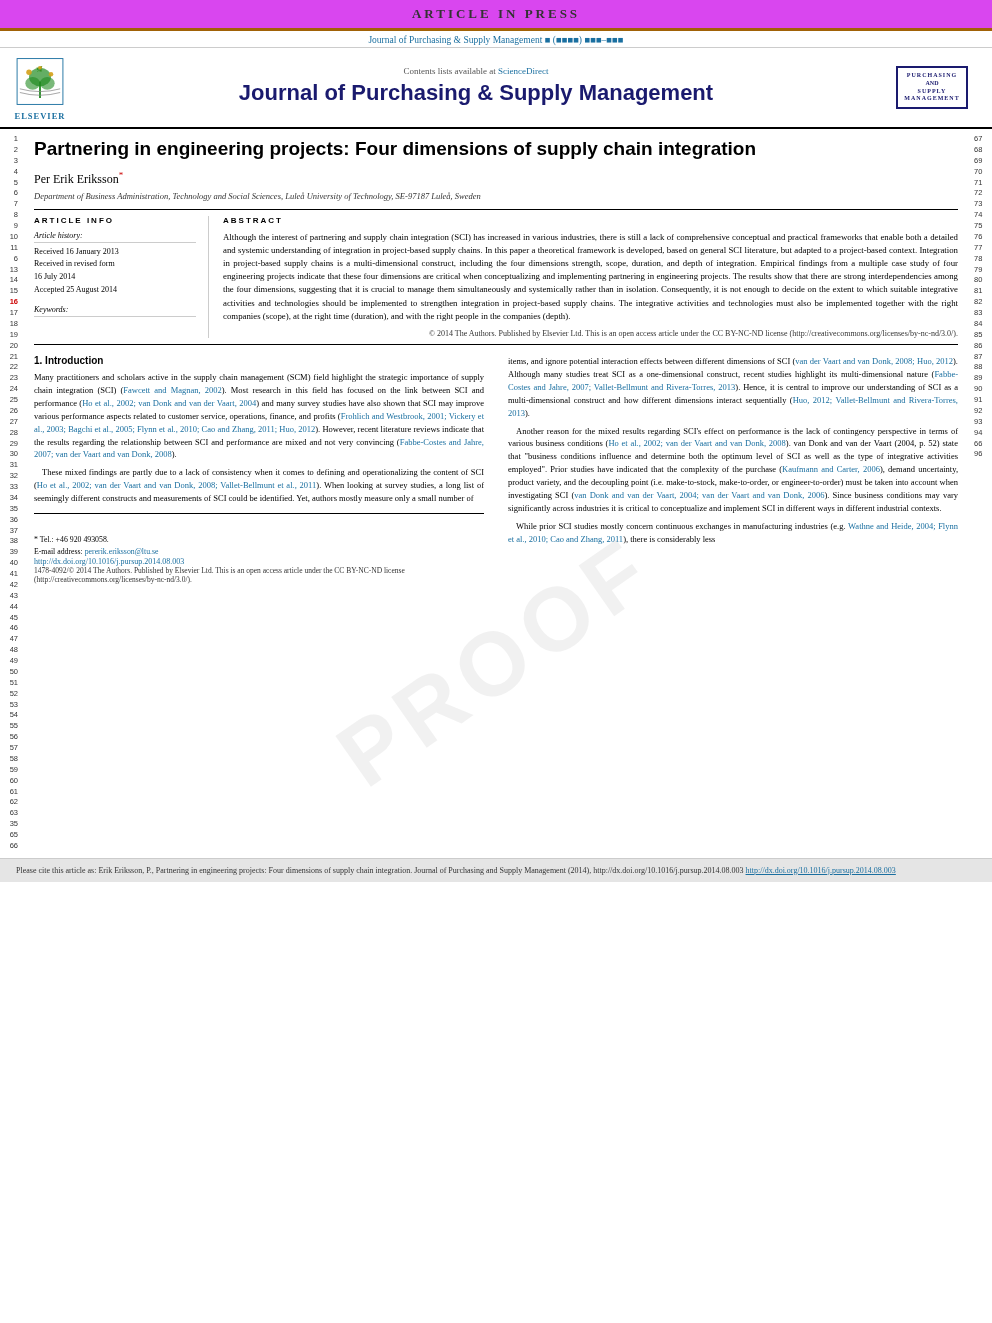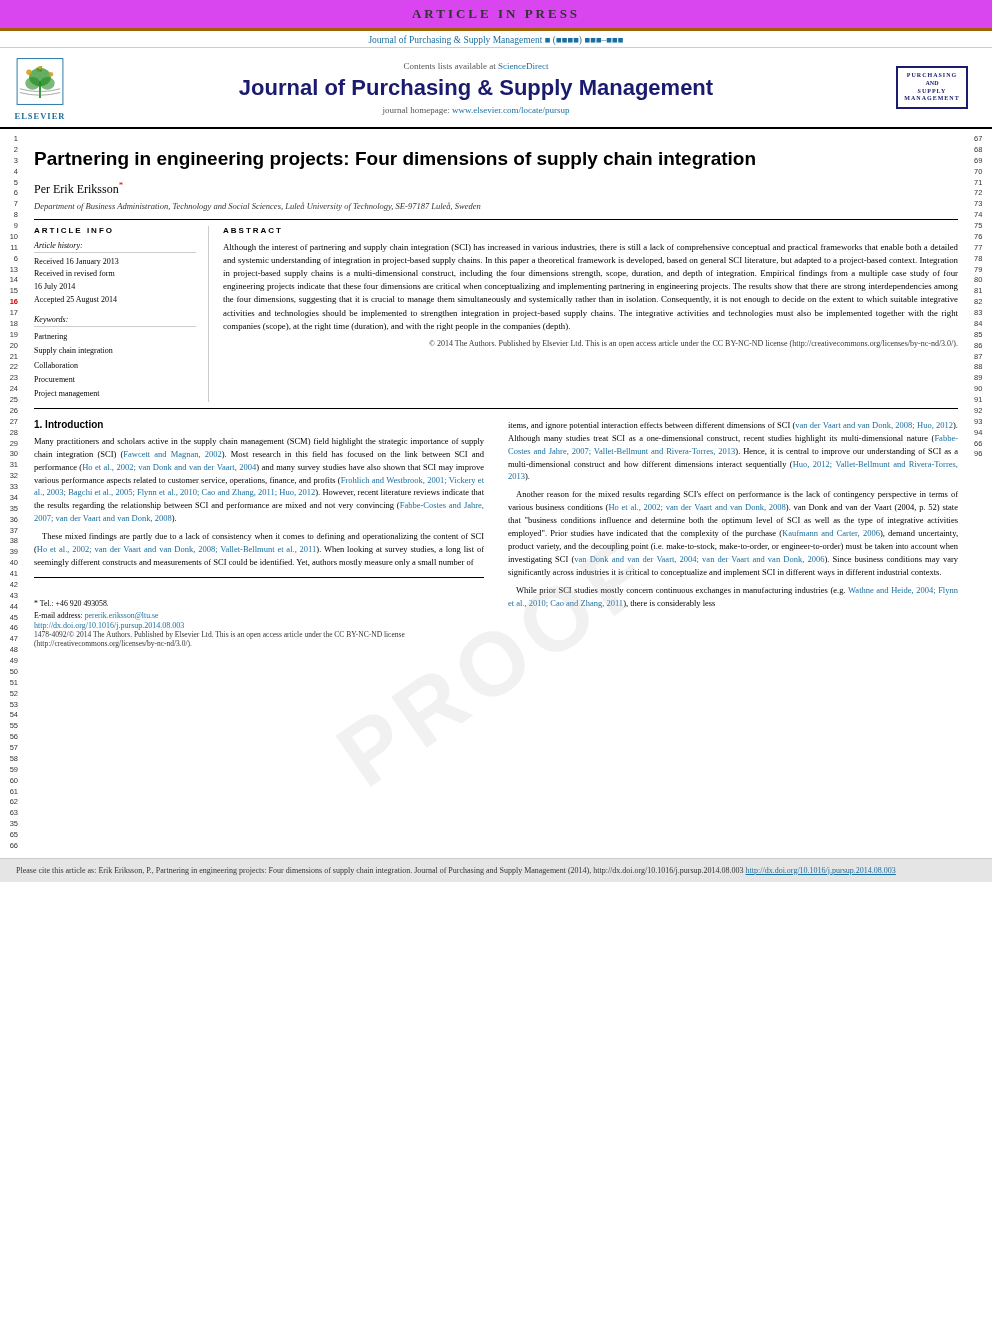--- a/index.html
+++ b/index.html
@@ -140,21 +140,20 @@
       flex: 1;
       padding: 8px 12px 4px 12px;
     }
 
     
     .article-title {
       font-size: 19px;
       font-weight: bold;
       color: #000;
       line-height: 1.3;
-      margin-top: 10px;
       margin-bottom: 8px;
       font-family: Arial, sans-serif;
     }
 
     
     .author-name {
       font-size: 12px;
       color: #000;
       margin-bottom: 4px;
     }
@@ -336,24 +335,20 @@
     </svg>
     <div class="elsevier-label">ELSEVIER</div>
   </div>
 
   <div class="journal-title-center">
     <div class="contents-available">
       <span>Contents lists available at</span>
       <a class="sciencedirect-link">ScienceDirect</a>
     </div>
     <div class="journal-main-title">Journal of Purchasing &amp; Supply Management</div>
-    <div class="journal-homepage">
-      <span>journal homepage:</span>
-      <span class="homepage-link">www.elsevier.com/locate/pursup</span>
-    </div>
   </div>
 
   <div class="journal-logo-right">
     <div class="logo-box-right">
       <div style="font-size:6px; letter-spacing:1px;">PURCHASING</div>
       <div style="font-size:6px;">AND</div>
       <div style="font-size:6px; letter-spacing:1px;">SUPPLY</div>
       <div style="font-size:6px; letter-spacing:1px;">MANAGEMENT</div>
     </div>
   </div>
@@ -445,27 +440,20 @@
       <div class="article-info">
         <div class="section-heading">ARTICLE INFO</div>
         <div class="info-subsection-title">Article history:</div>
         <div class="info-dates">
           <div>Received 16 January 2013</div>
           <div>Received in revised form</div>
           <div>16 July 2014</div>
           <div>Accepted 25 August 2014</div>
         </div>
         <div class="info-subsection-title">Keywords:</div>
-        <div class="keywords-list">
-          <div>Partnering</div>
-          <div>Supply chain integration</div>
-          <div>Collaboration</div>
-          <div>Procurement</div>
-          <div>Project management</div>
-        </div>
       </div>
 
       <div class="article-abstract">
         <div class="section-heading">ABSTRACT</div>
         <div class="abstract-text">Although the interest of partnering and supply chain integration (SCI) has increased in various industries, there is still a lack of comprehensive conceptual and practical frameworks that enable both a detailed and systemic understanding of integration in project-based supply chains. In this paper a theoretical framework is developed, based on general SCI literature, but adapted to a project-based context. Integration in project-based supply chains is a multi-dimensional construct, including the four dimensions strength, scope, duration, and depth of integration. Empirical findings from a multiple case study of four engineering projects indicate that these four dimensions are critical when conceptualizing and implementing partnering in engineering projects. The results show that there are strong interdependencies among the four dimensions, suggesting that it is crucial to manage them simultaneously and systemically rather than in isolation. Consequently, it is not enough to decide on the extent to which suitable integrative activities and technologies should be implemented to strengthen integration in project-based supply chains. The integrative activities and technologies must also be implemented together with the right companies (scope), at the right time (duration), and with the right people in the companies (depth).</div>
         <div class="copyright-line">
           <span>© 2014 The Authors. Published by Elsevier Ltd. This is an open access article under the CC BY-NC-ND license (http://creativecommons.org/licenses/by-nc-nd/3.0/).</span>
         </div>
       </div>
     </div>

